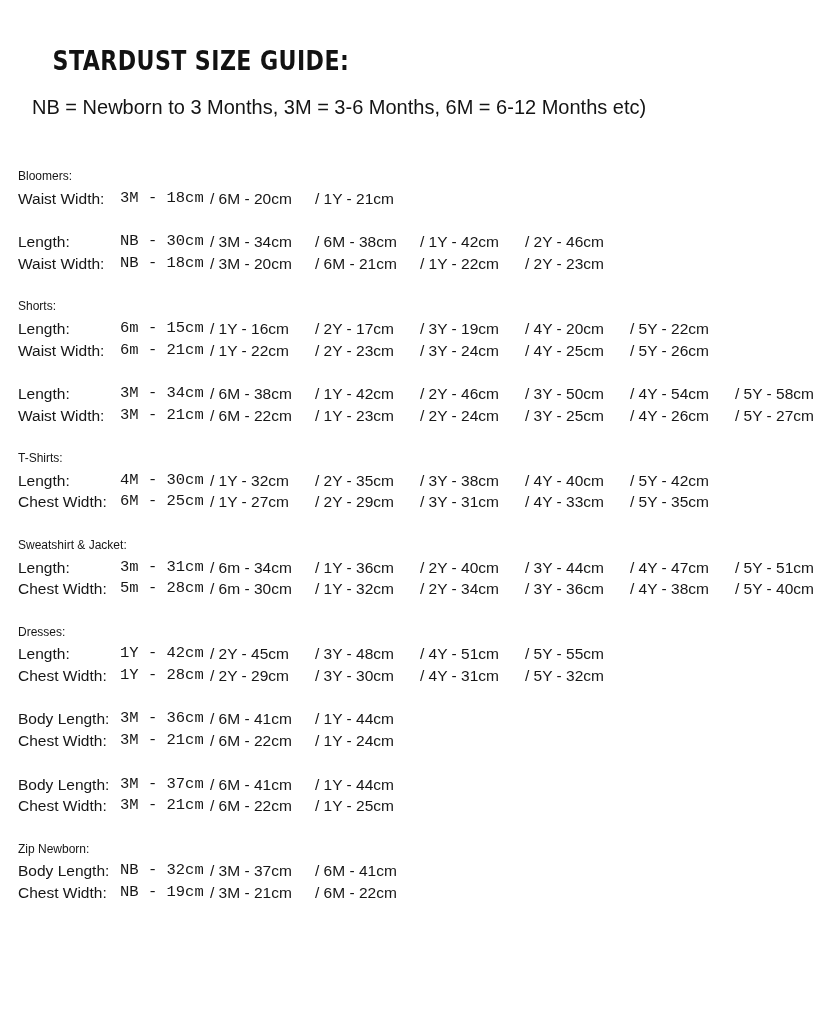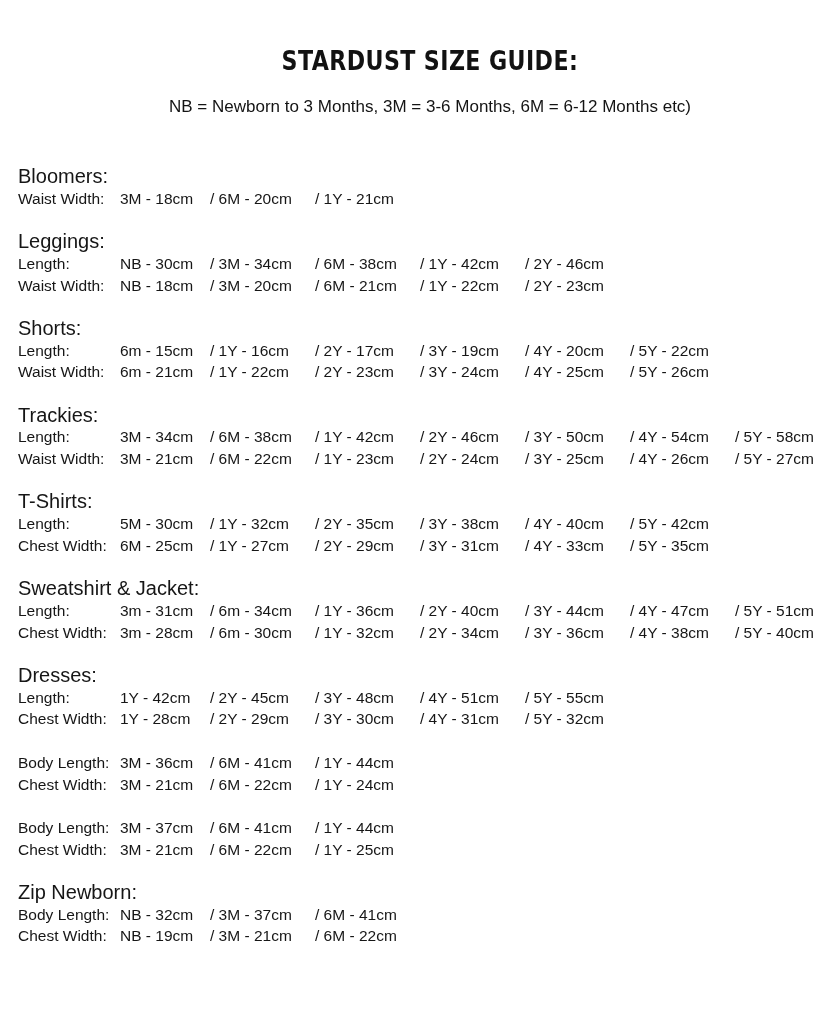--- a/index.html
+++ b/index.html
@@ -3,73 +3,72 @@
 <meta charset="utf-8">
 <style>
   html, body { margin: 0; padding: 0; background: #ffffff; }
   body {
     width: 840px; height: 1024px; overflow: hidden;
     font-family: "Liberation Sans", sans-serif;
     font-size: 15.5px; line-height: 21.7px;
     color: #161616;
     -webkit-font-smoothing: antialiased;
   }
-  .header { text-align: center; padding-top: 46px; padding-left: 20px; }
+  .header { padding-top: 46px; padding-left: 20px; }
   .page-title {
     margin: 0;
     font-family: "DejaVu Sans", sans-serif;
     font-weight: bold;
     font-size: 27px;
     line-height: 30px;
     letter-spacing: 0.5px;
     color: #121212;
     display: inline-block;
     transform: scaleX(0.82);
     transform-origin: center;
     white-space: nowrap;
   }
   .subtitle {
-    margin: 6px;
+    margin: 12px;
     margin-top: 21px;
-    font-size: 17px;
+    font-size: 20px;
     line-height: 20px;
     color: #141414;
   }
   .content { margin: 49px 0 0 18px; }
   .size-section { margin: 0 0 21.7px 0; }
   .section-title {
     margin: 0; padding: 0;
-    font-size: 20px; line-height: 21.7px;
+    font-size: 12px; line-height: 21.7px;
     font-weight: normal;
   }
   .row { display: flex; white-space: nowrap; }
   .row-label { width: 102px; flex: 0 0 102px; }
   .cell { width: 105px; flex: 0 0 105px; }
-  .cell.first { width: 90px; flex: 0 0 90px; }
+  .cell.first { width: 90px; flex: 0 0 90px; font-family: Liberation Mono, monospace; }
 </style>
 </head>
 <body>
 
 <div class="header">
   <h1 class="page-title">STARDUST SIZE GUIDE:</h1>
   <p class="subtitle">NB = Newborn to 3 Months, 3M = 3-6 Months, 6M = 6-12 Months etc)</p>
 </div>
 
 <div class="content">
     <section class="size-section">
       <h2 class="section-title">Bloomers:</h2>
       <div class="row">
         <span class="row-label">Waist Width:</span>
         <span class="cell first">3M - 18cm</span>
         <span class="cell">/ 6M - 20cm</span>
         <span class="cell">/ 1Y - 21cm</span>
       </div>
     </section>
     <section class="size-section">
-      <h2 class="section-title">Leggings:</h2>
       <div class="row">
         <span class="row-label">Length:</span>
         <span class="cell first">NB - 30cm</span>
         <span class="cell">/ 3M - 34cm</span>
         <span class="cell">/ 6M - 38cm</span>
         <span class="cell">/ 1Y - 42cm</span>
         <span class="cell">/ 2Y - 46cm</span>
       </div>
       <div class="row">
         <span class="row-label">Waist Width:</span>
@@ -95,21 +94,20 @@
         <span class="row-label">Waist Width:</span>
         <span class="cell first">6m - 21cm</span>
         <span class="cell">/ 1Y - 22cm</span>
         <span class="cell">/ 2Y - 23cm</span>
         <span class="cell">/ 3Y - 24cm</span>
         <span class="cell">/ 4Y - 25cm</span>
         <span class="cell">/ 5Y - 26cm</span>
       </div>
     </section>
     <section class="size-section">
-      <h2 class="section-title">Trackies:</h2>
       <div class="row">
         <span class="row-label">Length:</span>
         <span class="cell first">3M - 34cm</span>
         <span class="cell">/ 6M - 38cm</span>
         <span class="cell">/ 1Y - 42cm</span>
         <span class="cell">/ 2Y - 46cm</span>
         <span class="cell">/ 3Y - 50cm</span>
         <span class="cell">/ 4Y - 54cm</span>
         <span class="cell">/ 5Y - 58cm</span>
       </div>
@@ -121,21 +119,21 @@
         <span class="cell">/ 2Y - 24cm</span>
         <span class="cell">/ 3Y - 25cm</span>
         <span class="cell">/ 4Y - 26cm</span>
         <span class="cell">/ 5Y - 27cm</span>
       </div>
     </section>
     <section class="size-section">
       <h2 class="section-title">T-Shirts:</h2>
       <div class="row">
         <span class="row-label">Length:</span>
-        <span class="cell first">5M - 30cm</span>
+        <span class="cell first">4M - 30cm</span>
         <span class="cell">/ 1Y - 32cm</span>
         <span class="cell">/ 2Y - 35cm</span>
         <span class="cell">/ 3Y - 38cm</span>
         <span class="cell">/ 4Y - 40cm</span>
         <span class="cell">/ 5Y - 42cm</span>
       </div>
       <div class="row">
         <span class="row-label">Chest Width:</span>
         <span class="cell first">6M - 25cm</span>
         <span class="cell">/ 1Y - 27cm</span>
@@ -152,21 +150,21 @@
         <span class="cell first">3m - 31cm</span>
         <span class="cell">/ 6m - 34cm</span>
         <span class="cell">/ 1Y - 36cm</span>
         <span class="cell">/ 2Y - 40cm</span>
         <span class="cell">/ 3Y - 44cm</span>
         <span class="cell">/ 4Y - 47cm</span>
         <span class="cell">/ 5Y - 51cm</span>
       </div>
       <div class="row">
         <span class="row-label">Chest Width:</span>
-        <span class="cell first">3m - 28cm</span>
+        <span class="cell first">5m - 28cm</span>
         <span class="cell">/ 6m - 30cm</span>
         <span class="cell">/ 1Y - 32cm</span>
         <span class="cell">/ 2Y - 34cm</span>
         <span class="cell">/ 3Y - 36cm</span>
         <span class="cell">/ 4Y - 38cm</span>
         <span class="cell">/ 5Y - 40cm</span>
       </div>
     </section>
     <section class="size-section">
       <h2 class="section-title">Dresses:</h2>

